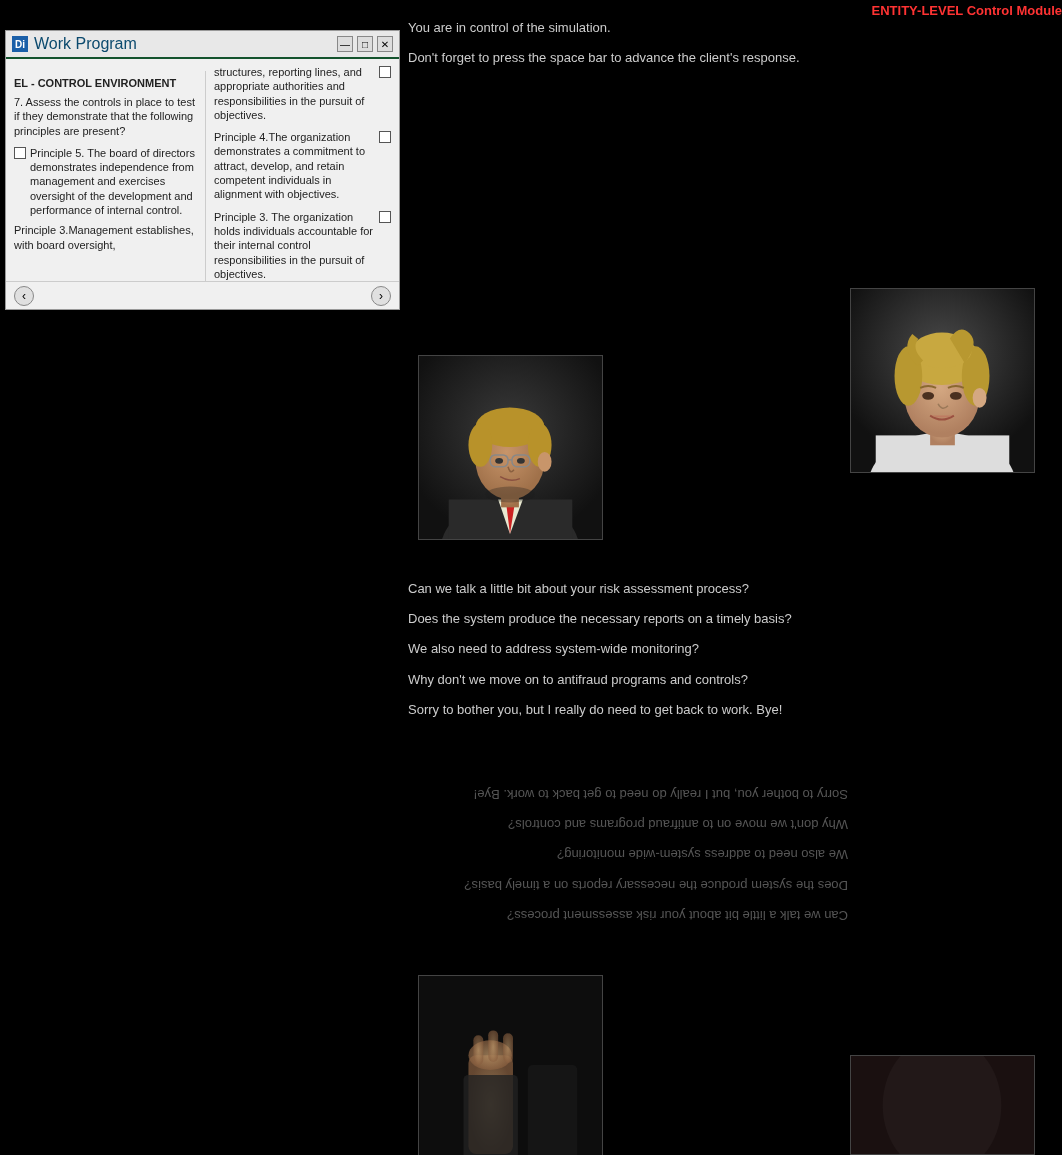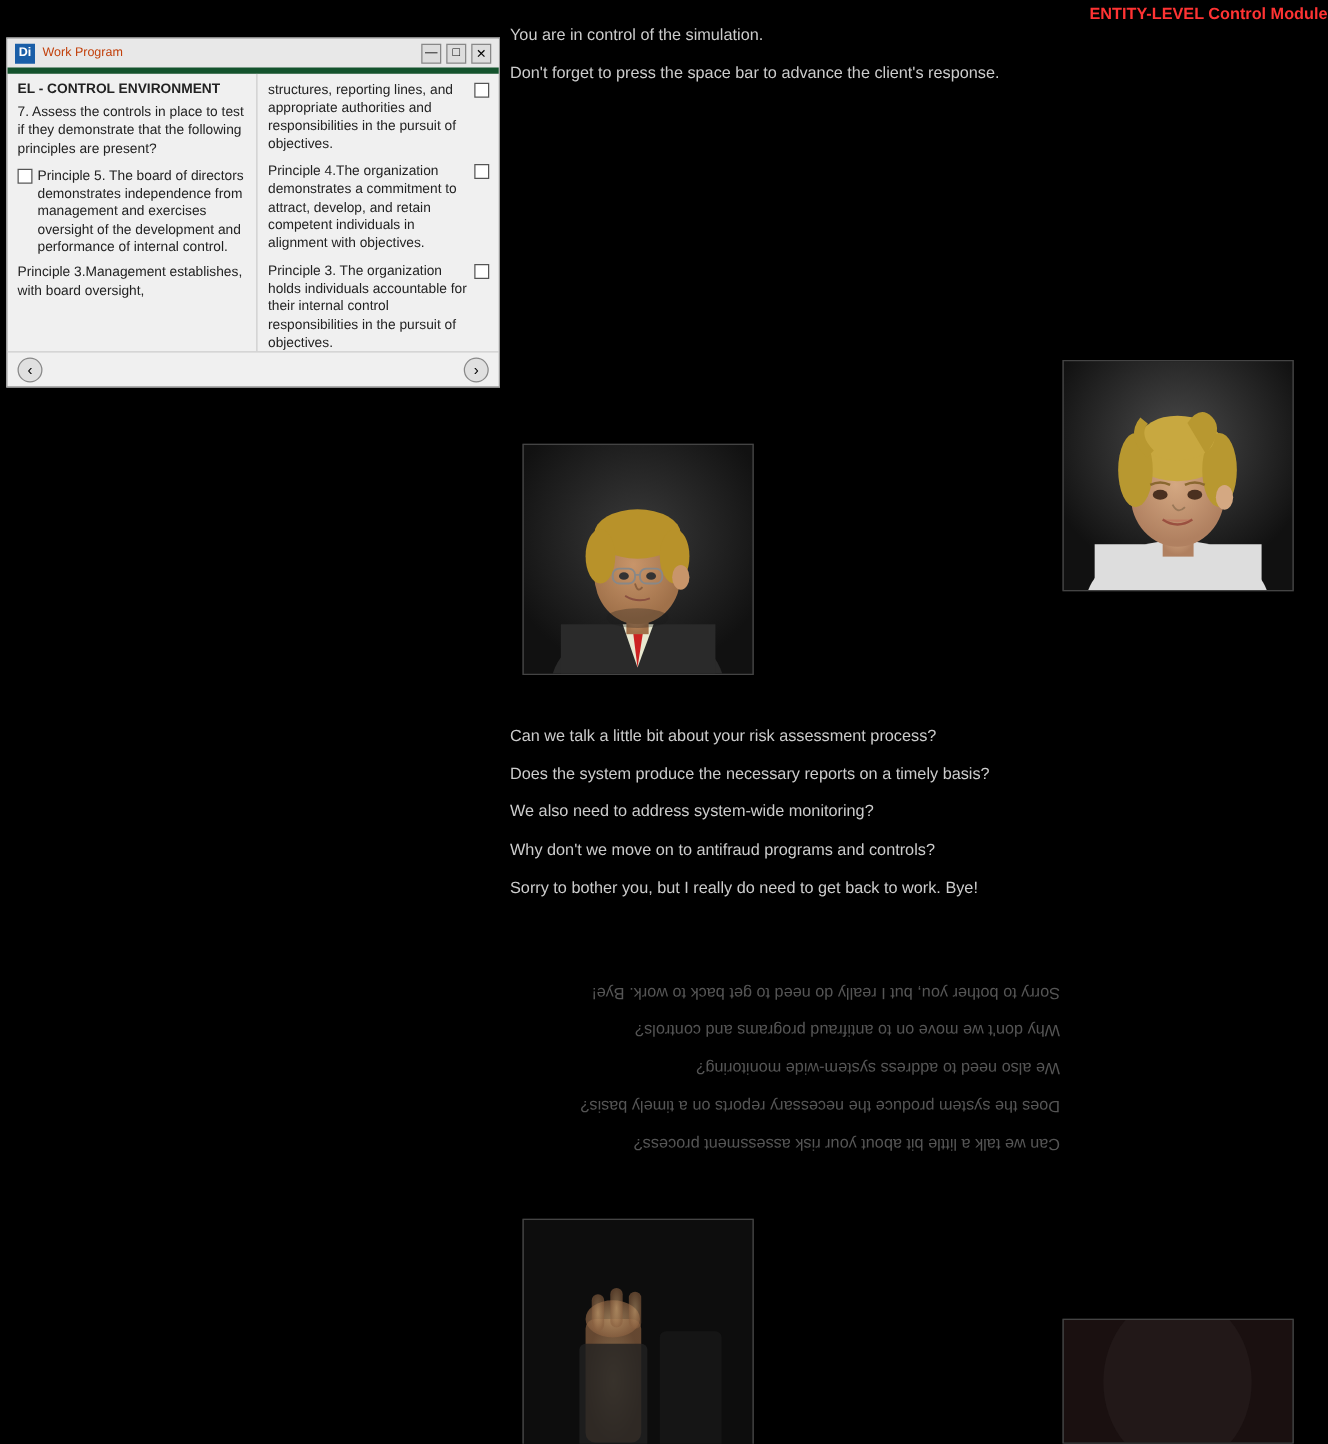--- a/index.html
+++ b/index.html
@@ -55,21 +55,21 @@
       width: 395px;
       height: 280px;
       background: #f0f0f0;
       border: 1px solid #999;
       display: flex;
       flex-direction: column;
     }
 
     #wp-titlebar {
       background: #e8e8e8;
-      border-bottom: 5px solid #14532d;
+      border-bottom: 2px solid #14532d;
       height: 28px;
       display: flex;
       align-items: center;
       padding: 0 6px;
       flex-shrink: 0;
     }
 
     #wp-icon {
       width: 16px;
       height: 16px;
@@ -79,22 +79,22 @@
       font-weight: bold;
       display: flex;
       align-items: center;
       justify-content: center;
       margin-right: 6px;
       flex-shrink: 0;
     }
 
     #wp-title {
       flex: 1;
-      font-size: 10px;
-      color: #c2410c;
+      font-size: 16px;
+      color: #0c4a6e;
     }
 
     #wp-controls {
       display: flex;
       gap: 4px;
     }
 
     .wp-ctrl-btn {
       width: 16px;
       height: 16px;
@@ -114,20 +114,21 @@
     }
 
     #wp-left {
       width: 200px;
       padding: 6px 8px;
       font-size: 11px;
       color: #222;
       border-right: 1px solid #ccc;
       overflow-y: auto;
       flex-shrink: 0;
+      margin-top: 12px;
     }
 
     #wp-left h3 {
       font-size: 11px;
       font-weight: bold;
       margin-bottom: 6px;
     }
 
     .wp-section {
       margin-bottom: 8px;

